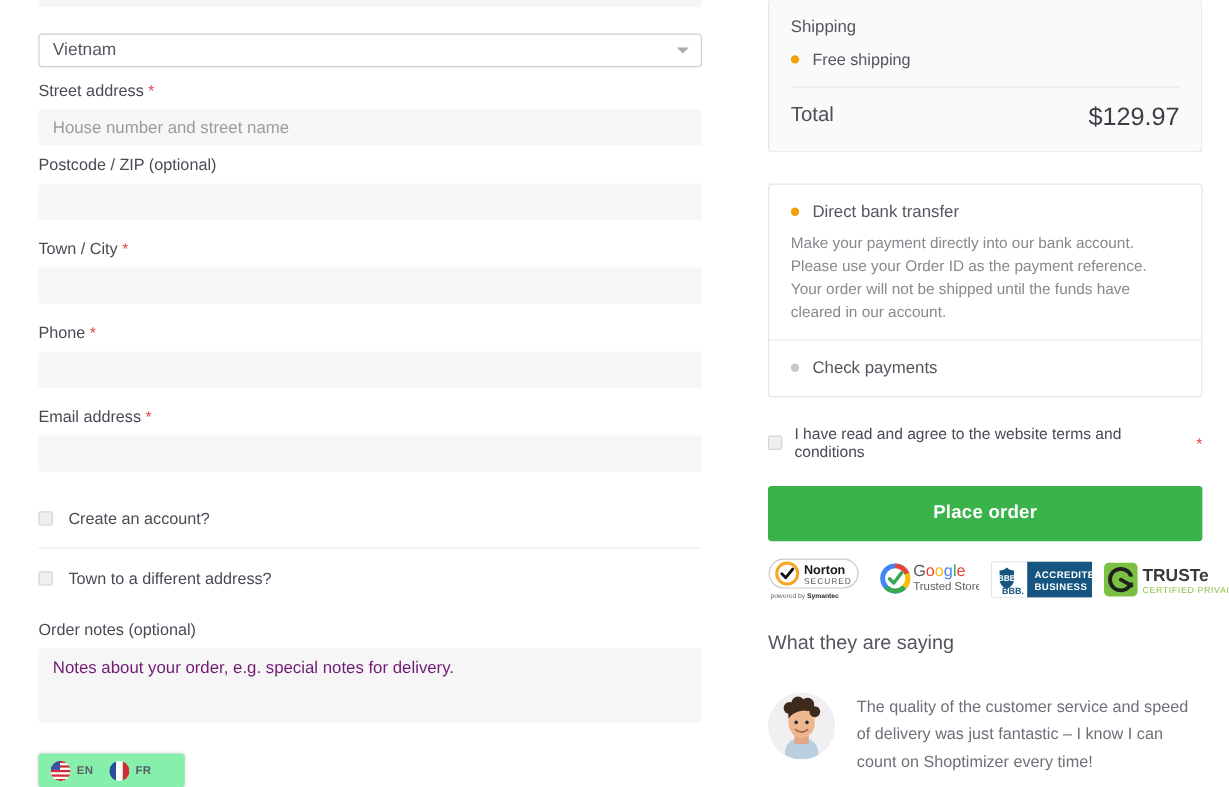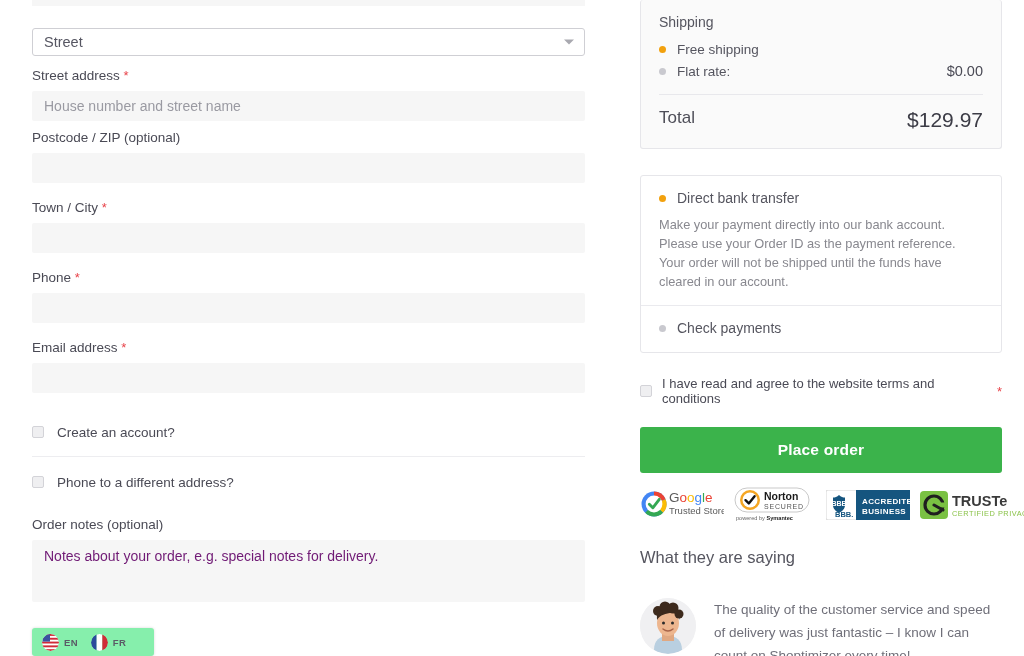--- a/index.html
+++ b/index.html
@@ -260,21 +260,21 @@
 
 <div class="page">
 
   <div class="top-cut"></div>
 
   <div class="left-col">
 
     <div style="height:28px"></div>
 
     <div class="select-box">
-      <span class="select-value">Street</span>
+      <span class="select-value">Vietnam</span>
       <span class="select-arrow"></span>
     </div>
 
     <div style="height:12px"></div>
 
     <div class="field-label">
       <span>Street address</span>
       <span class="req">*</span>
     </div>
     <div class="input-box">
@@ -316,21 +316,21 @@
       <span class="cbox"></span>
       <span class="ctext">Create an account?</span>
     </div>
 
     <div style="height:14px"></div>
     <div class="divider"></div>
     <div style="height:15px"></div>
 
     <div class="checkrow">
       <span class="cbox"></span>
-      <span class="ctext">Phone to a different address?</span>
+      <span class="ctext">Town to a different address?</span>
     </div>
 
     <div style="height:25px"></div>
 
     <div class="field-label">Order notes (optional)</div>
     <div class="notes-area">
       <div class="notes-placeholder">Notes about your order, e.g. special notes for delivery.</div>
     </div>
 
   </div>
@@ -381,25 +381,20 @@
     
     <div class="panel totals-panel">
       <div class="totals-inner">
         <div class="ship-title">Shipping</div>
 
         <div class="ship-row">
           <span class="radio on"></span>
           <span class="ship-label">Free shipping</span>
         </div>
 
-        <div class="ship-row">
-          <span class="radio"></span>
-          <span class="ship-label">Flat rate:</span>
-          <span class="ship-amt">$0.00</span>
-        </div>
 
         <div class="totals-sep"></div>
 
         <div class="total-row">
           <span class="total-word">Total</span>
           <span class="total-val">$129.97</span>
         </div>
       </div>
     </div>
 
@@ -428,43 +423,43 @@
       <span class="req" style="margin-left:4px">*</span>
     </div>
 
     
     <button class="place-order">Place order</button>
 
     
     <div class="badges">
 
       <span class="badge">
+        <svg width="82" height="36" viewBox="0 0 82 36">
+          <rect x="1" y="1" width="74" height="24" rx="12" fill="#ffffff" stroke="#c9c9c9" stroke-width="1"></rect>
+          <circle cx="16" cy="13" r="10" fill="#f5a623"></circle>
+          <circle cx="16" cy="13" r="7.5" fill="#ffffff"></circle>
+          <path d="M11.5 13.2 L14.8 16.4 L20.6 9.2" stroke="#111" stroke-width="2.4" fill="none" stroke-linecap="round" stroke-linejoin="round"></path>
+          <text x="30" y="13" font-family="Liberation Sans, sans-serif" font-size="10.5" font-weight="bold" fill="#1a1a1a">Norton</text>
+          <text x="30" y="22" font-family="Liberation Sans, sans-serif" font-size="7" fill="#555" letter-spacing="0.8">SECURED</text>
+          <text x="2" y="33" font-family="Liberation Sans, sans-serif" font-size="5.6" fill="#666">powered by <tspan font-weight="bold" fill="#222">Symantec</tspan></text>
+        </svg>
+      </span>
+
+      <span class="badge">
         <svg width="84" height="36" viewBox="0 0 84 36">
           <g transform="translate(1,4)">
             <circle cx="13" cy="13" r="12.5" fill="#4285F4"></circle>
             <path d="M13 0.5 A12.5 12.5 0 0 1 24.6 8.3 L13 13 Z" fill="#EA4335"></path>
             <path d="M24.6 8.3 A12.5 12.5 0 0 1 22 21.8 L13 13 Z" fill="#FBBC05"></path>
             <path d="M22 21.8 A12.5 12.5 0 0 1 4.2 21.8 L13 13 Z" fill="#34A853"></path>
             <circle cx="13" cy="13" r="8.4" fill="#ffffff"></circle>
             <path d="M8.3 13.3 L11.8 16.8 L18.3 8.4" stroke="#34A853" stroke-width="2.9" fill="none" stroke-linecap="round" stroke-linejoin="round"></path>
           </g>
           <text x="29" y="15" font-family="Liberation Sans, sans-serif" font-size="13.5" fill="#5b5b5b">G<tspan fill="#EA4335">o</tspan><tspan fill="#FBBC05">o</tspan><tspan fill="#4285F4">g</tspan><tspan fill="#34A853">l</tspan><tspan fill="#EA4335">e</tspan></text>
           <text x="29" y="27" font-family="Liberation Sans, sans-serif" font-size="9.5" fill="#5b5b5b">Trusted Store</text>
-        </svg>
-      </span>
-
-      <span class="badge">
-        <svg width="82" height="36" viewBox="0 0 82 36">
-          <rect x="1" y="1" width="74" height="24" rx="12" fill="#ffffff" stroke="#c9c9c9" stroke-width="1"></rect>
-          <circle cx="16" cy="13" r="10" fill="#f5a623"></circle>
-          <circle cx="16" cy="13" r="7.5" fill="#ffffff"></circle>
-          <path d="M11.5 13.2 L14.8 16.4 L20.6 9.2" stroke="#111" stroke-width="2.4" fill="none" stroke-linecap="round" stroke-linejoin="round"></path>
-          <text x="30" y="13" font-family="Liberation Sans, sans-serif" font-size="10.5" font-weight="bold" fill="#1a1a1a">Norton</text>
-          <text x="30" y="22" font-family="Liberation Sans, sans-serif" font-size="7" fill="#555" letter-spacing="0.8">SECURED</text>
-          <text x="2" y="33" font-family="Liberation Sans, sans-serif" font-size="5.6" fill="#666">powered by <tspan font-weight="bold" fill="#222">Symantec</tspan></text>
         </svg>
       </span>
 
       <span class="badge">
         <svg width="84" height="30" viewBox="0 0 84 30">
           <rect x="0" y="0" width="84" height="30" rx="2" fill="#ffffff" stroke="#d5d5d5"></rect>
           <rect x="30" y="0" width="54" height="30" fill="#15557f"></rect>
           <path d="M13 5 C15 7 17 7.5 19 7.5 L19 15 C19 19 16 21.5 13 23 C10 21.5 7 19 7 15 L7 7.5 C9 7.5 11 7 13 5 Z" fill="#15557f"></path>
           <text x="13" y="16" font-family="Liberation Sans, sans-serif" font-size="7" font-weight="bold" fill="#ffffff" text-anchor="middle">BBB</text>
           <text x="9" y="27" font-family="Liberation Sans, sans-serif" font-size="7.5" font-weight="bold" fill="#15557f">BBB.</text>

